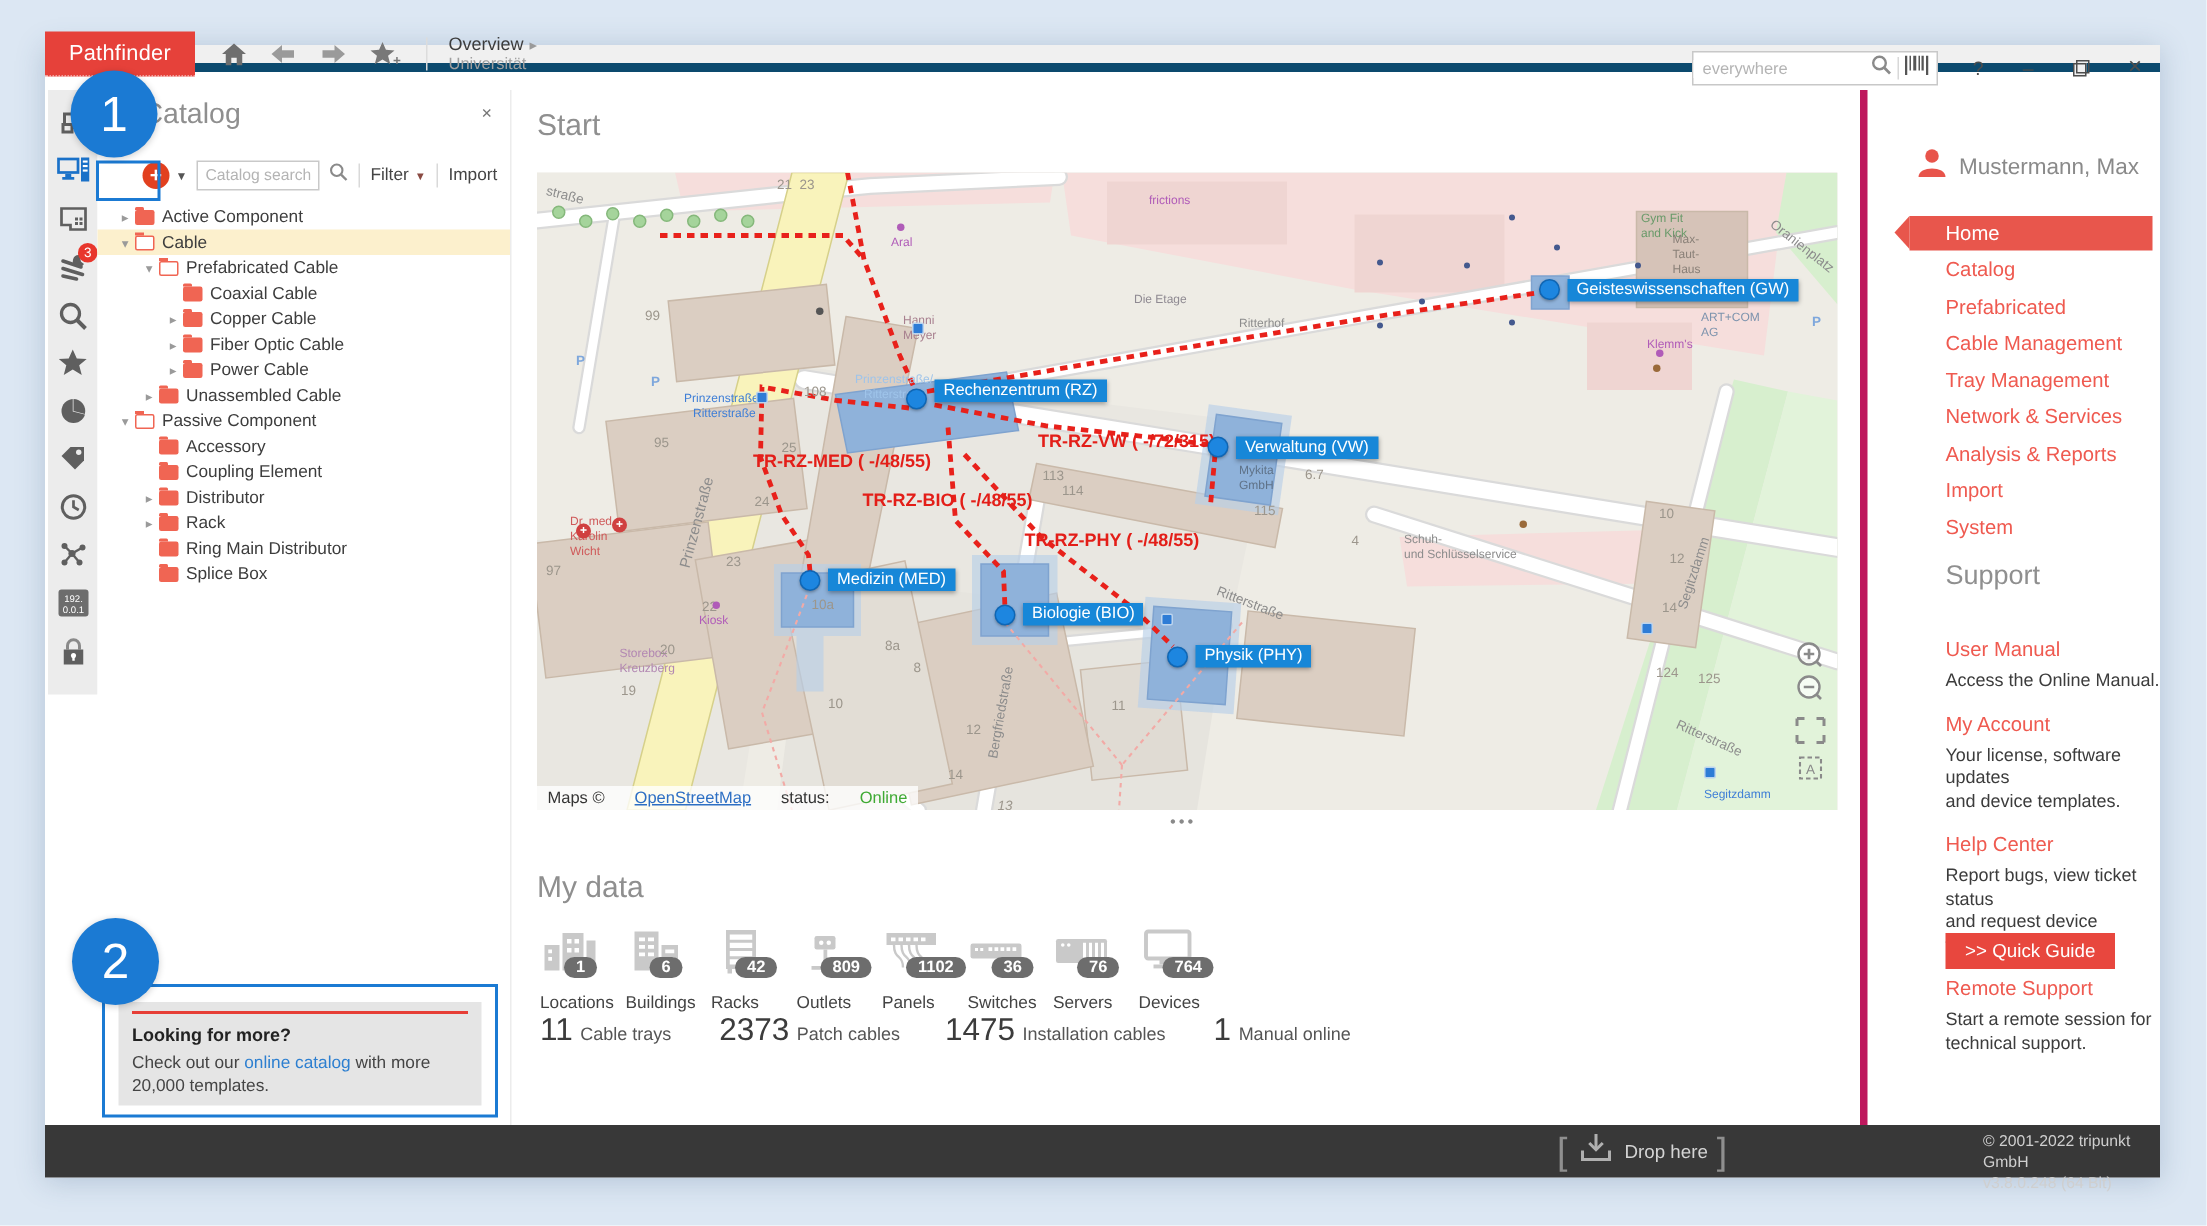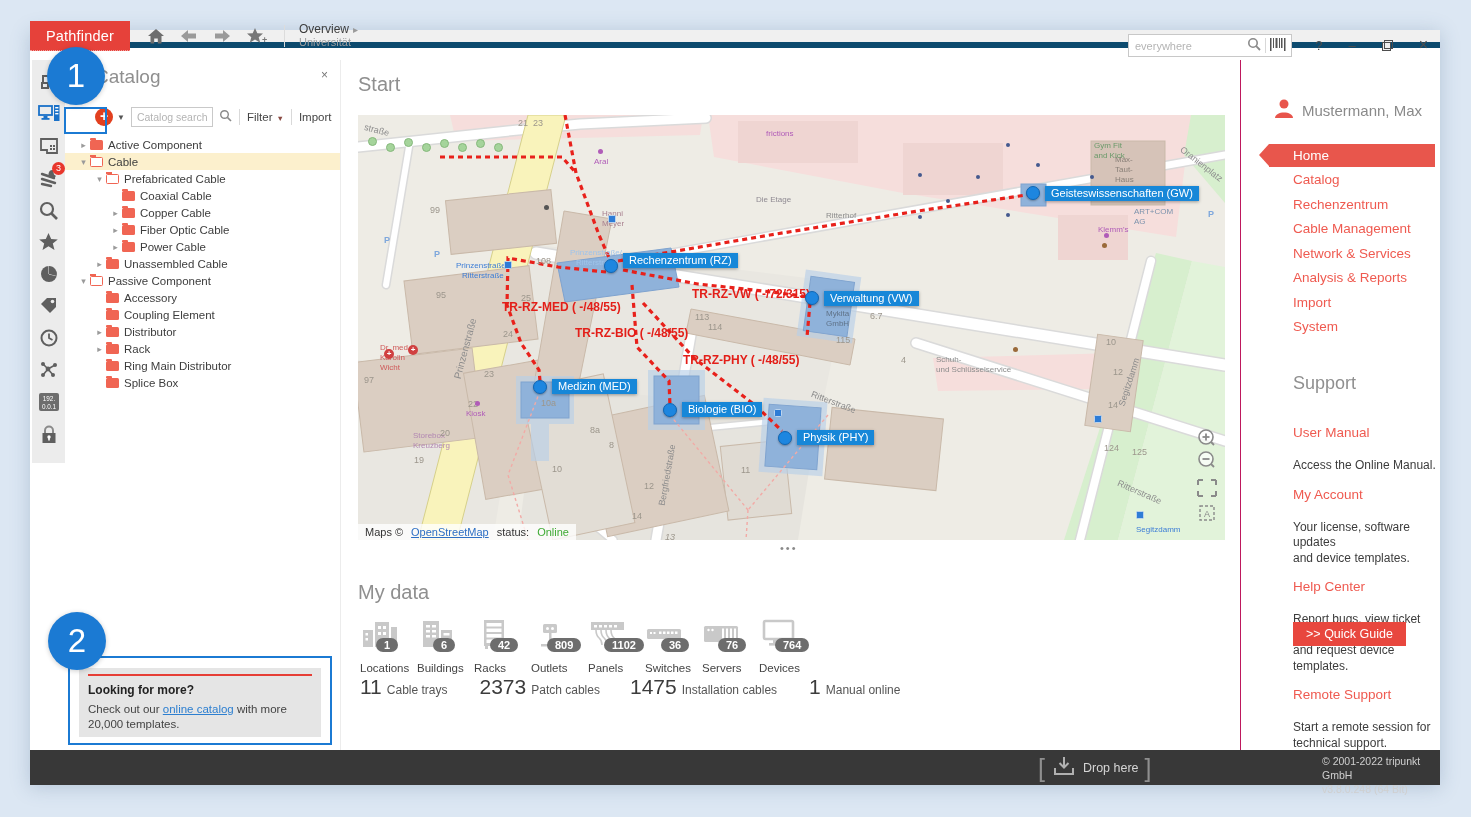--- a/index.html
+++ b/index.html
@@ -50,32 +50,32 @@
 .fc{background:#f06553}
 .fc::before{content:"";position:absolute;left:0;top:-2px;width:6px;height:2px;background:#f06553;border-radius:1px 1px 0 0}
 .fo{background:#fff;border:1.3px solid #f06553}
 .fo::before{content:"";position:absolute;left:-1px;top:-3px;width:6px;height:2px;background:#f06553}
 
 .promo{position:absolute;left:38px;top:626px;width:264px;height:89px;border:2px solid #1b7ad3;background:#fff;padding:10px 9px 0 9px;z-index:5}
 .promo-in{background:#e5e5e5;height:69px;padding:6px 9px 0 9px}
 .promo-rule{height:2px;background:#e63e36;margin-bottom:7px}
 .promo-title{font-size:12px;font-weight:700;color:#222;margin-bottom:5px}
 .promo-text{font-size:11.5px;color:#444;line-height:15px}
-.promo-text a{color:#2d7fd0;text-decoration:underline}
+.promo-text a{color:#2d7fd0;}
 
 .start-title{position:absolute;left:328px;top:43px;font-size:20px;font-weight:300;color:#8f8f8f}
 .map{position:absolute;left:328px;top:85px;width:867px;height:425px;overflow:hidden;background:#eeece5}
 .map svg.base{position:absolute;left:0;top:0;width:867px;height:425px}
 .street{position:absolute;white-space:nowrap;pointer-events:none}
 .manno{position:absolute;white-space:pre-line;line-height:10px;pointer-events:none}
 .bnum{position:absolute;font-size:9px;color:#9c968c;pointer-events:none}
 .route-label{position:absolute;font-size:12px;font-weight:700;color:#e31e18;white-space:nowrap}
 .map-dot{position:absolute;width:14px;height:14px;border-radius:50%;background:#1d86e0;border:1px solid #0f66b4;box-shadow:0 1px 2px rgba(0,0,0,.3)}
 .map-blabel{position:absolute;background:#1787d8;color:#fff;font-size:11px;padding:1px 6px 2px;white-space:nowrap;box-shadow:0 1px 3px rgba(0,0,0,.35)}
-.attrib{position:absolute;left:0;bottom:0;background:rgba(255,255,255,.78);font-size:11px;color:#333;padding:2px 7px;display:flex;gap:8px;align-items:center}
+.attrib{position:absolute;left:0;bottom:0;background:rgba(255,255,255,.78);font-size:11px;color:#333;padding:2px 7px;display:flex;gap:20px;align-items:center}
 .attrib a{color:#2d6fc4;text-decoration:underline}
 .attrib .on{color:#3faa34}
 .mapctl{position:absolute;right:6px;bottom:12px}
 .map-handle{position:absolute;left:750px;top:512px;font-size:11px;color:#8a8a8a;letter-spacing:2px}
 
 .poi-bus{position:absolute;width:8px;height:8px;background:#2e7cd6;border-radius:1.5px;border:1px solid #bcd4ee}
 .poi-p{position:absolute;font-size:9px;font-weight:700;color:#7ea7dc}
 .poi-med{position:absolute;width:10px;height:10px;border-radius:50%;background:#d04040;color:#fff;font-size:8px;line-height:10px;text-align:center;font-weight:700}
 .poi-dot{position:absolute;width:5px;height:5px;border-radius:50%}
 .poi-tree{position:absolute;width:9px;height:9px;border-radius:50%;background:#a5d49b;border:1px solid #85b87b}
@@ -84,31 +84,31 @@
 .mydata-title{position:absolute;left:328px;top:551px;font-size:20px;font-weight:300;color:#8f8f8f}
 #stats{position:absolute;left:330px;top:588px;display:flex}
 .stat{width:57px;position:relative;flex:0 0 57px}
 .sicon{width:40px;height:32px}
 .sbadge{position:absolute;left:16px;top:20px;background:#6d6d6d;border-radius:9px;color:#fff;font-size:11px;font-weight:700;padding:1px 8px}
 .slabel{font-size:11.5px;color:#444;margin-top:8px}
 #totals{position:absolute;left:330px;top:645px;display:flex;align-items:baseline}
 .tnum{font-size:21px;color:#3c3c3c}
 .tlab{font-size:12px;color:#555;margin-left:5px}
 
-.rightpanel{position:absolute;left:1210px;top:30px;width:200px;height:690px;background:#fff;border-left:1px solid #be185d}
+.rightpanel{position:absolute;left:1210px;top:30px;width:200px;height:690px;background:#fff;border-left:5px solid #be185d}
 .user{position:absolute;left:32px;top:38px;display:flex;align-items:center;gap:7px}
 .user .uname{font-size:15px;color:#8a8a8a}
 #menu{position:absolute;left:0;top:83px;width:100%}
 .menu-item{height:24.5px;line-height:24.5px;padding-left:52px;font-size:13.5px;color:#ef5a50;cursor:pointer}
 .menu-active{height:23px;line-height:23px;background:#e8564c;color:#fff;margin:1px 5px 1px 28px;padding-left:24px;font-size:13.5px;position:relative}
 .menu-active::before{content:"";position:absolute;left:-10px;top:0;border-right:10px solid #e8564c;border-top:11.5px solid transparent;border-bottom:11.5px solid transparent}
 .support-title{position:absolute;left:52px;top:313px;font-size:18px;font-weight:300;color:#8f8f8f}
 #support{position:absolute;left:52px;top:352px;width:150px}
 .sl-title{font-size:13.5px;color:#ef5a50;margin-top:13px;cursor:pointer}
-.sl-desc{font-size:12px;color:#3c3c3c;line-height:15.5px;margin-top:18px}
+.sl-desc{font-size:12px;color:#3c3c3c;line-height:15.5px;margin-top:6px}
 .qg-btn{position:absolute;left:52px;top:562px;width:113px;height:24px;background:#e8473e;color:#fff;border:0;font-size:12.5px;font-family:"Liberation Sans",sans-serif;cursor:pointer}
 
 .statusbar{position:absolute;left:0;top:720px;width:100%;height:35px;background:#383838;color:#cfcfcf}
 .drop{position:absolute;left:1008px;top:0;height:35px;display:flex;align-items:center;gap:6px}
 .drop .br{font-size:25px;font-weight:200;color:#8f8f8f;line-height:30px}
 .drop .dtext{font-size:12.5px;color:#d5d5d5}
 .sb-col{position:absolute;top:4px;font-size:10.5px;line-height:14px;color:#cfcfcf}
 .sb-lic{left:1125px}
 .sb-ver{left:1292px}
 
@@ -771,22 +771,23 @@
     <div class="user">
       <span><svg width="22" height="21" viewBox="0 0 22 21">
             <circle cx="11" cy="6" r="4.5" fill="#e8544b"></circle>
             <path d="M2,20 C2,12.5 20,12.5 20,20 Z" fill="#e8544b"></path>
           </svg></span>
       <span class="uname">Mustermann, Max</span>
     </div>
     <div id="menu">
         <div class="menu-active">Home</div>
         <div class="menu-item">Catalog</div>
-        <div class="menu-item">Rechenzentrum</div>
+        <div class="menu-item">Prefabricated</div>
         <div class="menu-item">Cable Management</div>
+        <div class="menu-item">Tray Management</div>
         <div class="menu-item">Network &amp; Services</div>
         <div class="menu-item">Analysis &amp; Reports</div>
         <div class="menu-item">Import</div>
         <div class="menu-item">System</div>
       </div>
     <div class="support-title">Support</div>
     <div id="support">
         <div class="sl-title">User Manual</div>
         <div class="sl-desc" style="white-space: pre-line;">Access the Online Manual.</div>
         <div class="sl-title">My Account</div>

